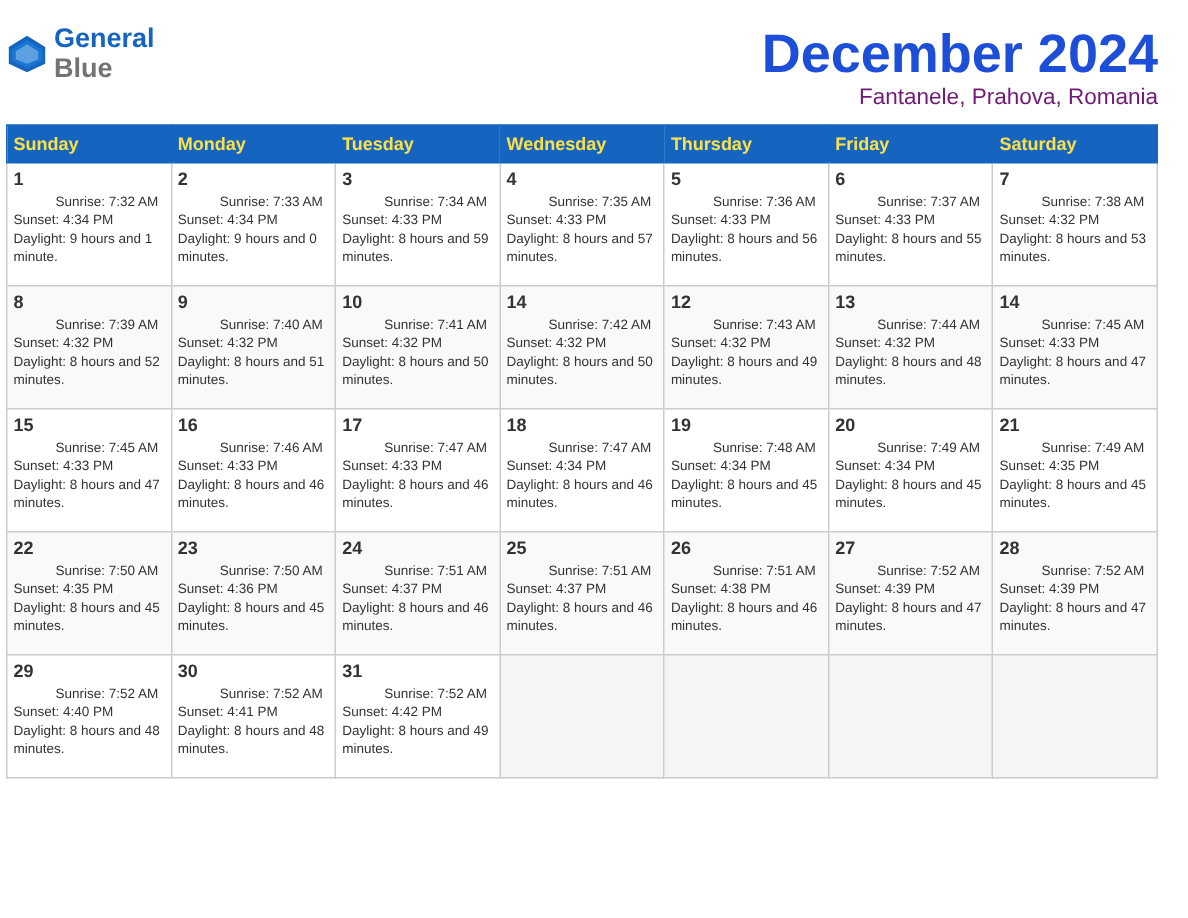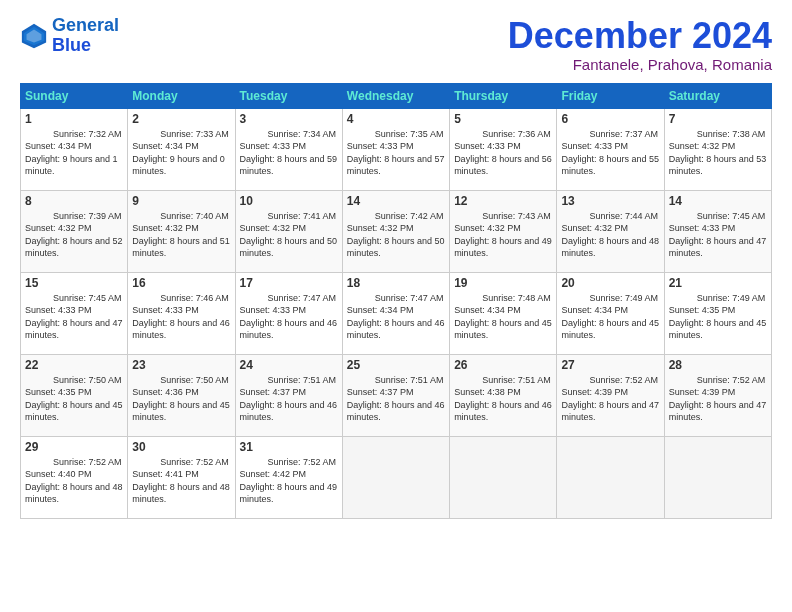--- a/index.html
+++ b/index.html
@@ -5,21 +5,21 @@
     * { box-sizing: border-box; margin: 0; padding: 0; }
     body {
       font-family: Arial, sans-serif;
       background: #fff;
       width: 792px;
       height: 612px;
       overflow: hidden;
     }
     .container {
       width: 792px;
-      padding: 16px 20px 10px 20px;
+      padding: 16px 20px 10px 4px;
     }
     .header-row {
       display: flex;
       align-items: flex-start;
       justify-content: space-between;
       margin-bottom: 10px;
     }
     .logo {
       display: flex;
       align-items: center;
@@ -51,21 +51,21 @@
       font-size: 15px;
       color: #701a75;
     }
     table {
       width: 100%;
       border-collapse: collapse;
       table-layout: fixed;
     }
     th {
       background-color: #1565c0;
-      color: #5eead4;
+      color: #fde047;
       font-size: 12px;
       font-weight: bold;
       padding: 5px 4px;
       text-align: left;
       border: 1px solid #1565c0;
     }
     td {
       border: 1px solid #ccc;
       vertical-align: top;
       padding: 3px 4px;
@@ -100,21 +100,21 @@
 <div class="container">
   <div class="header-row">
     <div class="logo">
       <svg class="logo-icon" viewBox="0 0 30 30">
         <polygon points="15,2 28,10 28,22 15,28 2,22 2,10" fill="#1565c0"></polygon>
         <polygon points="15,5 26,12 26,20 15,25 4,20 4,12" fill="#1976d2"></polygon>
         <polygon points="15,8 23,13 23,19 15,22 7,19 7,13" fill="#fff" opacity="0.3"></polygon>
       </svg>
       <div class="logo-text">
         <div><span>General</span></div>
-        <div><span style="color:#1d4ed8">Blue</span></div>
+        <div><span style="color:#737373">Blue</span></div>
       </div>
     </div>
     <div class="title-block">
       <div class="month-title">December 2024</div>
       <div class="subtitle">Fantanele, Prahova, Romania</div>
     </div>
   </div>
 
   <table>
     <thead>

